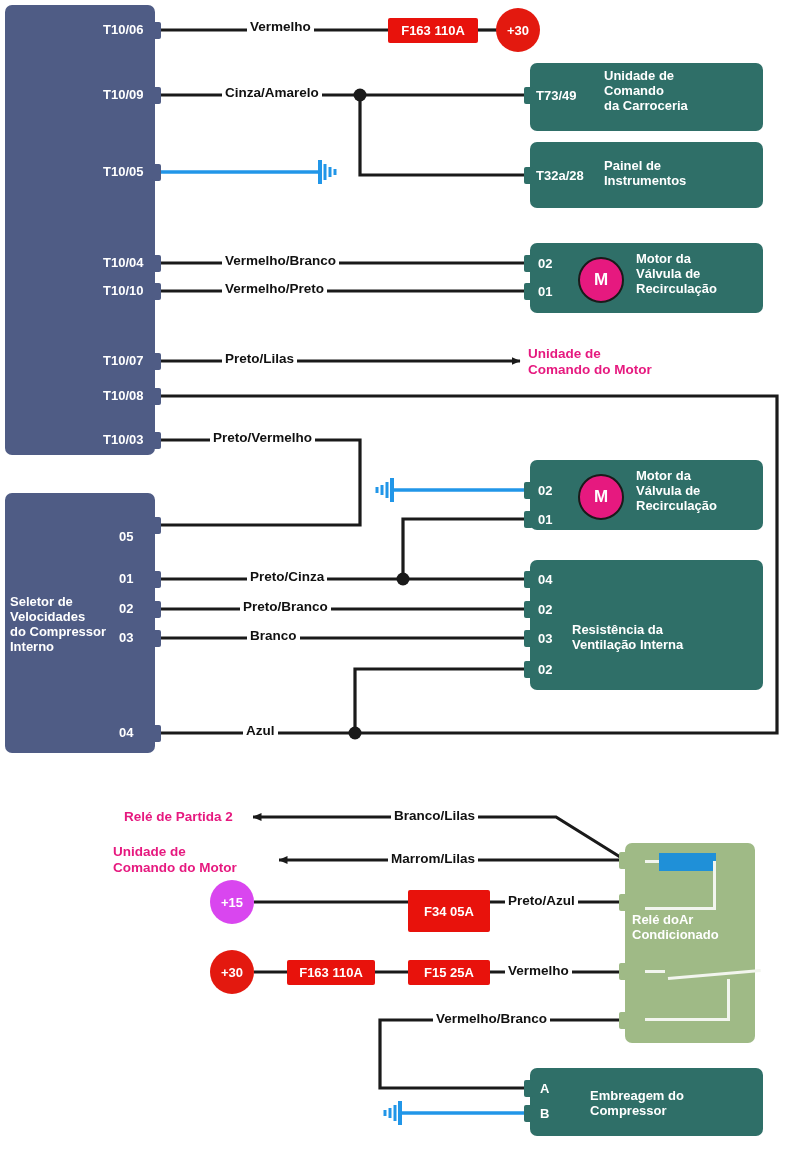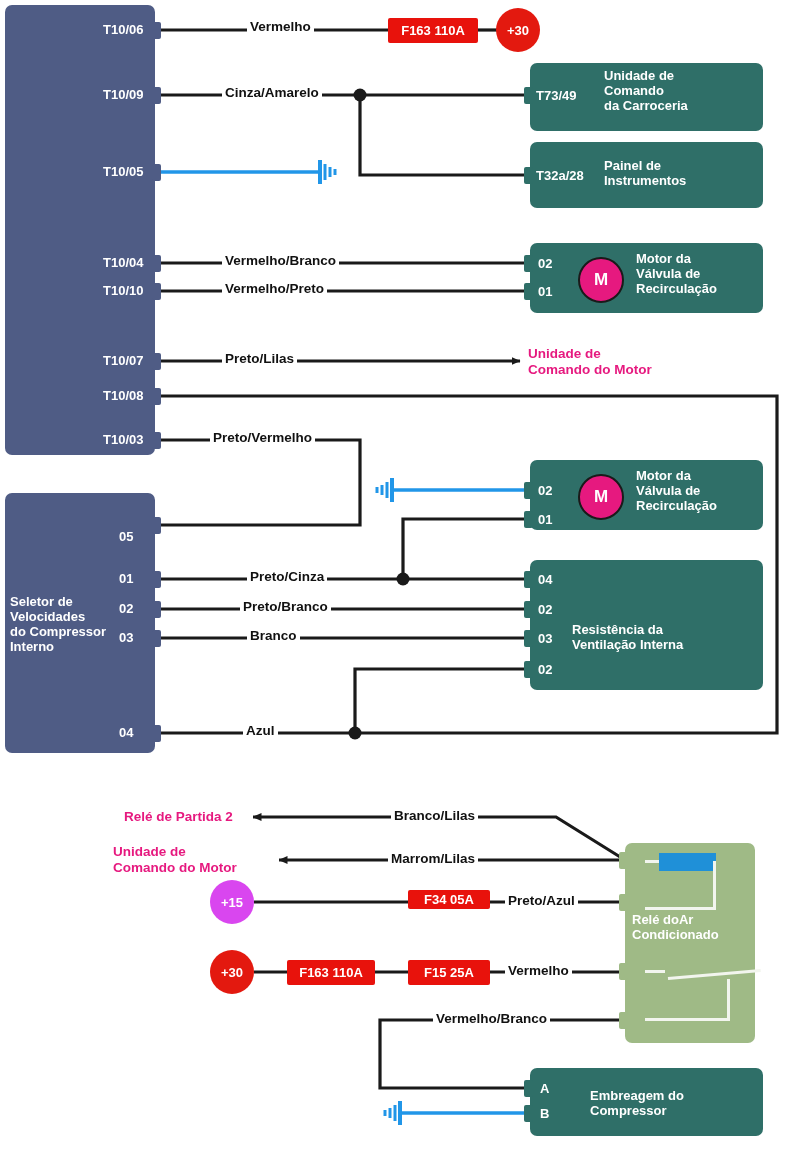--- a/index.html
+++ b/index.html
@@ -232,21 +232,21 @@
   <div class="lbl-pin" style="left:540px;top:1081px;">A</div>
   <div class="pin-nub nub-green" style="left:524px;top:1105px;"></div>
   <div class="lbl-pin" style="left:540px;top:1106px;">B</div>
   <div class="lbl" style="left:590px;top:1088px;width:170px;">Embreagem do
 Compressor</div>
 
   <div class="fuse" style="left:388px;top:18px;width:90px;height:25px;">F163 110A</div>
   <div class="circ c-red" style="left:496px;top:8px;width:44px;height:44px;">+30</div>
 
   <div class="circ c-orange" style="left:210px;top:880px;width:44px;height:44px;">+15</div>
-  <div class="fuse" style="left:408px;top:890px;width:82px;height:19px;">F34 05A</div>
+  <div class="fuse" style="left:408px;top:890px;width:82px;height:42px;">F34 05A</div>
 
   <div class="circ c-red" style="left:210px;top:950px;width:44px;height:44px;">+30</div>
   <div class="fuse" style="left:287px;top:960px;width:88px;height:25px;">F163 110A</div>
   <div class="fuse" style="left:408px;top:960px;width:82px;height:25px;">F15 25A</div>
 
   <div class="pinklbl" style="left:124px;top:809px;">Relé de Partida 2</div>
   <div class="pinklbl" style="left:113px;top:844px;width:200px;">Unidade de
 Comando do Motor</div>
 
   <div class="wirelbl" style="left:247px;top:19px;">Vermelho</div>

